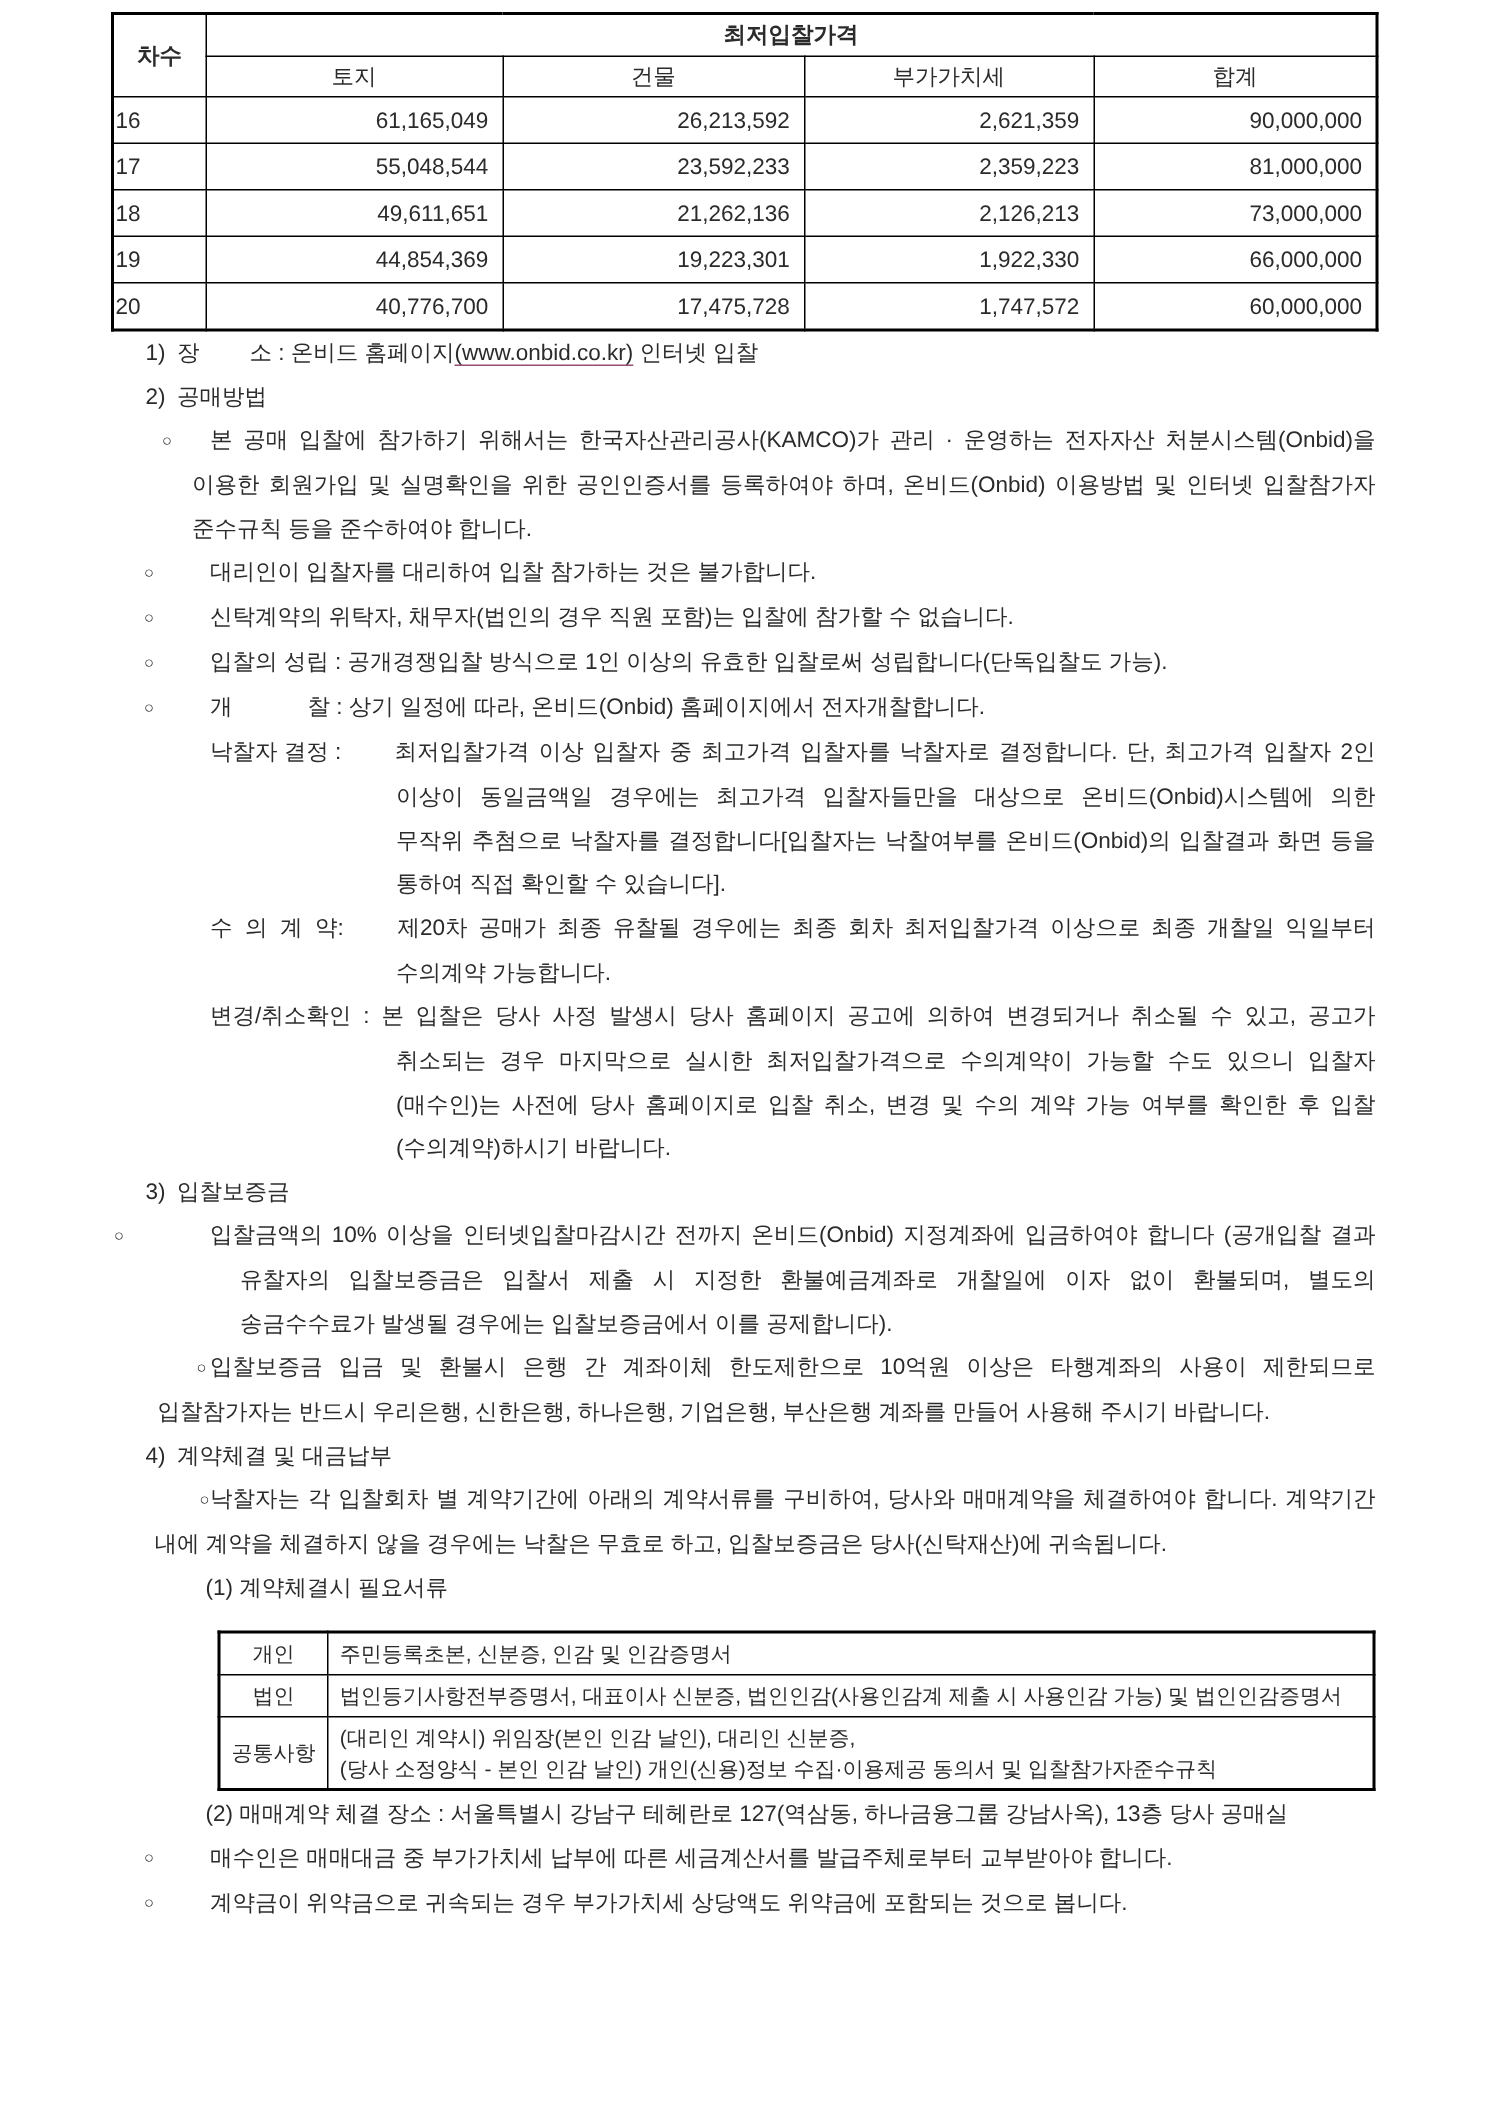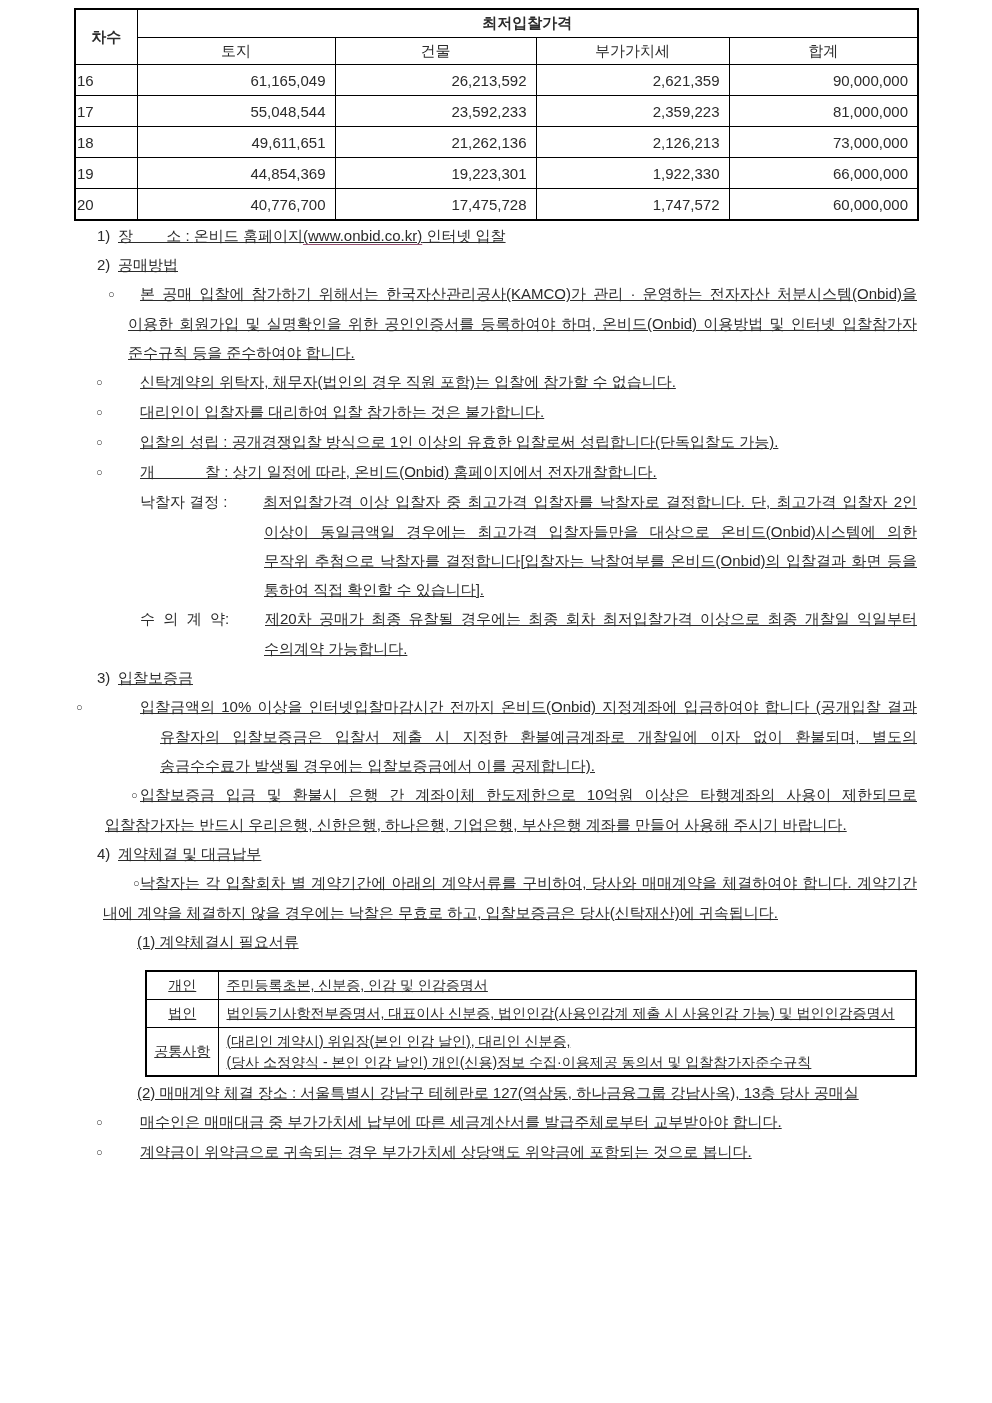--- a/index.html
+++ b/index.html
@@ -20,21 +20,21 @@
     border:1px solid #000;vertical-align:middle;
     font-size:15px;color:#2b2b2b;overflow:hidden;white-space:nowrap;
   }
   .pt-h1 td{height:25px;text-align:center;font-weight:bold;}
   .pt-h2 td{height:24px;text-align:center;font-weight:normal;}
   .pt-dr td{height:28px;text-align:right;padding-right:9px;}
   .pt-dr td.rnd{text-align:left;padding-right:0;}
 
   
   .sec-title{font-weight:bold;font-size:15.5px;margin:32px 0 5px -4px;line-height:29px;}
-  .sec{margin-left:23px;width:820px;word-break:keep-all;text-decoration:underline;}
+  .sec{margin-left:23px;width:820px;word-break:keep-all;}
   .ni{line-height:29px;white-space:pre-wrap;}
   .ni-num{display:inline-block;min-width:21px;}
   .pre{white-space:pre-wrap;}
   .link{
     text-decoration:underline;
     text-decoration-color:#954F72;
     text-underline-offset:3px;
     color:#2b2b2b;cursor:pointer;
   }
   p.bl{
@@ -133,26 +133,27 @@
   </table>
 
 
   <div class="sec">
 
     <div class="ni"><span class="ni-num">1)</span><span class="pre">장        소 : </span><span>온비드 홈페이지</span><span class="link">(www.onbid.co.kr)</span><span> 인터넷 입찰</span></div>
 
     <div class="ni"><span class="ni-num">2)</span><span>공매방법</span></div>
 
     <p class="bl w128"><span class="mk">○</span><span>본 공매 입찰에 참가하기 위해서는 한국자산관리공사(KAMCO)가 관리 · 운영하는 전자자산 처분시스템(Onbid)을 이용한 회원가입 및 실명확인을 위한 공인인증서를 등록하여야 하며, 온비드(Onbid) 이용방법 및 인터넷 입찰참가자 준수규칙 등을 준수하여야 합니다.</span></p>
+    <p class="bl"><span class="mk">○</span><span>대리인이 입찰자를 대리하여 입찰 참가하는 것은 불가합니다.</span></p>
     <p class="bl"><span class="mk">○</span><span>신탁계약의 위탁자, 채무자(법인의 경우 직원 포함)는 입찰에 참가할 수 없습니다.</span></p>
-    <p class="bl"><span class="mk">○</span><span>대리인이 입찰자를 대리하여 입찰 참가하는 것은 불가합니다.</span></p>
     <p class="bl"><span class="mk">○</span><span class="lb">입찰의 성립 : </span><span>공개경쟁입찰 방식으로 1인 이상의 유효한 입찰로써 성립합니다(단독입찰도 가능).</span></p>
     <p class="bl"><span class="mk">○</span><span class="lb">개            찰 : </span><span>상기 일정에 따라, 온비드(Onbid) 홈페이지에서 전자개찰합니다.</span></p>
     <p class="bl w264"><span class="mk">○</span><span class="lb fix123">낙찰자 결정 : </span><span>최저입찰가격 이상 입찰자 중 최고가격 입찰자를 낙찰자로 결정합니다. 단, 최고가격 입찰자 2인 이상이 동일금액일 경우에는 최고가격 입찰자들만을 대상으로 온비드(Onbid)시스템에 의한 무작위 추첨으로 낙찰자를 결정합니다[입찰자는 낙찰여부를 온비드(Onbid)의 입찰결과 화면 등을 통하여 직접 확인할 수 있습니다].</span></p>
     <p class="bl w264"><span class="mk">○</span><span class="lb fix125">수  의  계  약: </span><span>제20차 공매가 최종 유찰될 경우에는 최종 회차 최저입찰가격 이상으로 최종 개찰일 익일부터 수의계약 가능합니다.</span></p>
+    <p class="bl w264"><span class="mk">○</span><span class="lb">변경/취소확인 : </span><span>본 입찰은 당사 사정 발생시 당사 홈페이지 공고에 의하여 변경되거나 취소될 수 있고, 공고가 취소되는 경우 마지막으로 실시한 최저입찰가격으로 수의계약이 가능할 수도 있으니 입찰자(매수인)는 사전에 당사 홈페이지로 입찰 취소, 변경 및 수의 계약 가능 여부를 확인한 후 입찰(수의계약)하시기 바랍니다.</span></p>
 
     <div class="ni"><span class="ni-num">3)</span><span>입찰보증금</span></div>
     <p class="bl w160"><span class="mk">○</span><span>입찰금액의 10% 이상을 인터넷입찰마감시간 전까지 온비드(Onbid) 지정계좌에 입금하여야 합니다 (공개입찰 결과 유찰자의 입찰보증금은 입찰서 제출 시 지정한 환불예금계좌로 개찰일에 이자 없이 환불되며, 별도의 송금수수료가 발생될 경우에는 입찰보증금에서 이를 공제합니다).</span></p>
     <p class="bl w105"><span class="mk">○</span><span>입찰보증금 입금 및 환불시 은행 간 계좌이체 한도제한으로 10억원 이상은 타행계좌의 사용이 제한되므로 입찰참가자는 반드시 우리은행, 신한은행, 하나은행, 기업은행, 부산은행 계좌를 만들어 사용해 주시기 바랍니다.</span></p>
 
     <div class="ni"><span class="ni-num">4)</span><span>계약체결 및 대금납부</span></div>
     <p class="bl w103"><span class="mk">○</span><span>낙찰자는 각 입찰회차 별 계약기간에 아래의 계약서류를 구비하여, 당사와 매매계약을 체결하여야 합니다. 계약기간 내에 계약을 체결하지 않을 경우에는 낙찰은 무효로 하고, 입찰보증금은 당사(신탁재산)에 귀속됩니다.</span></p>
 
     <div class="sub">(1) 계약체결시 필요서류</div>
 

